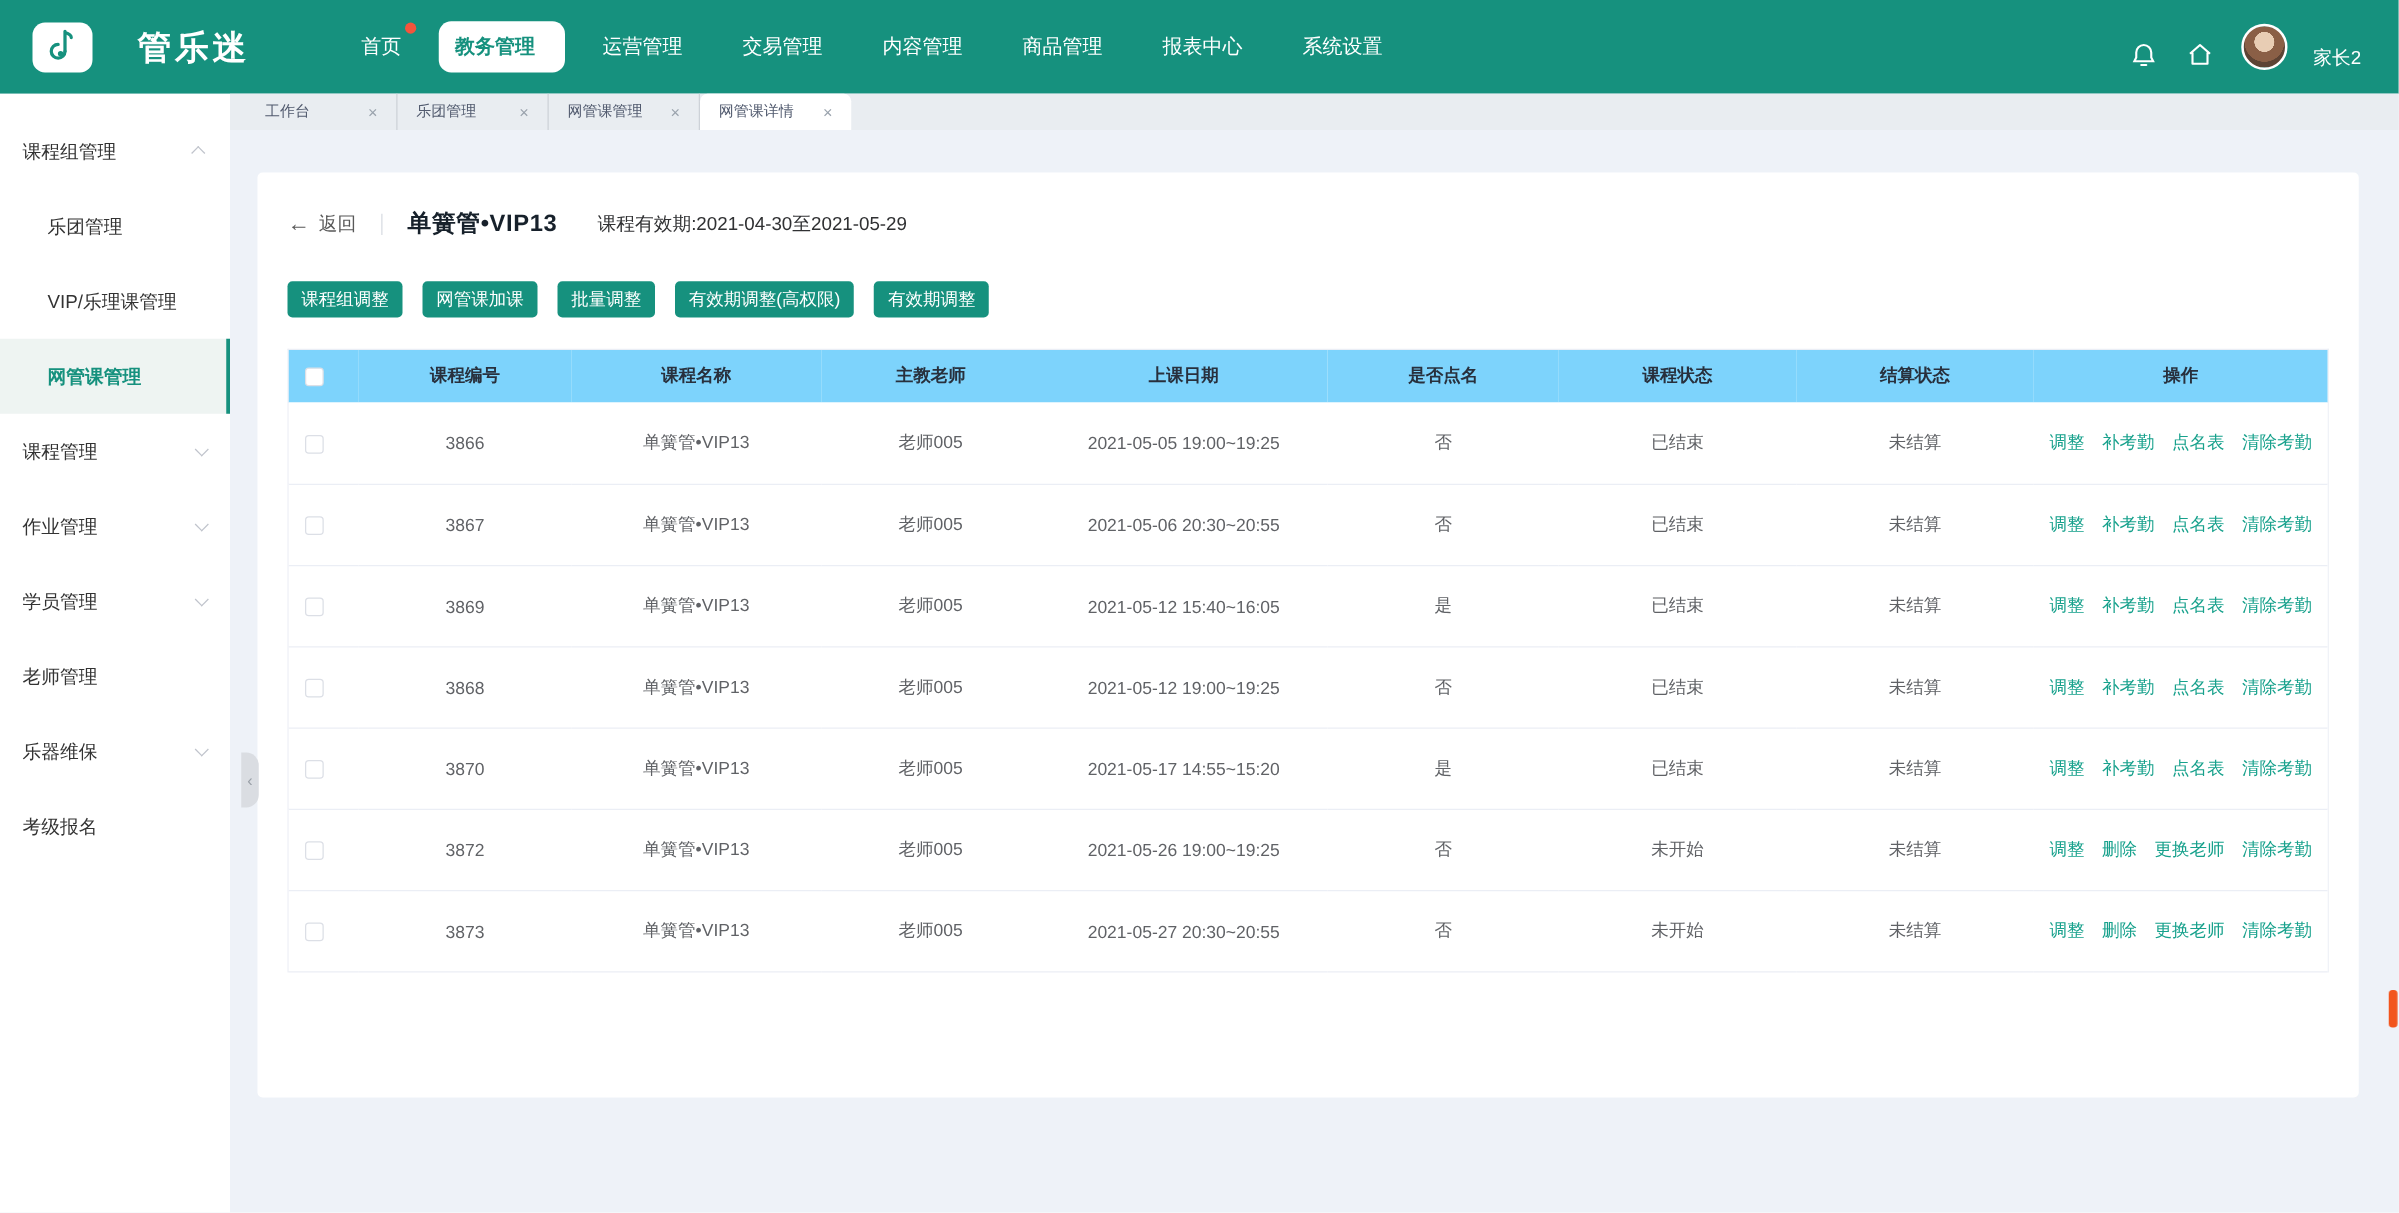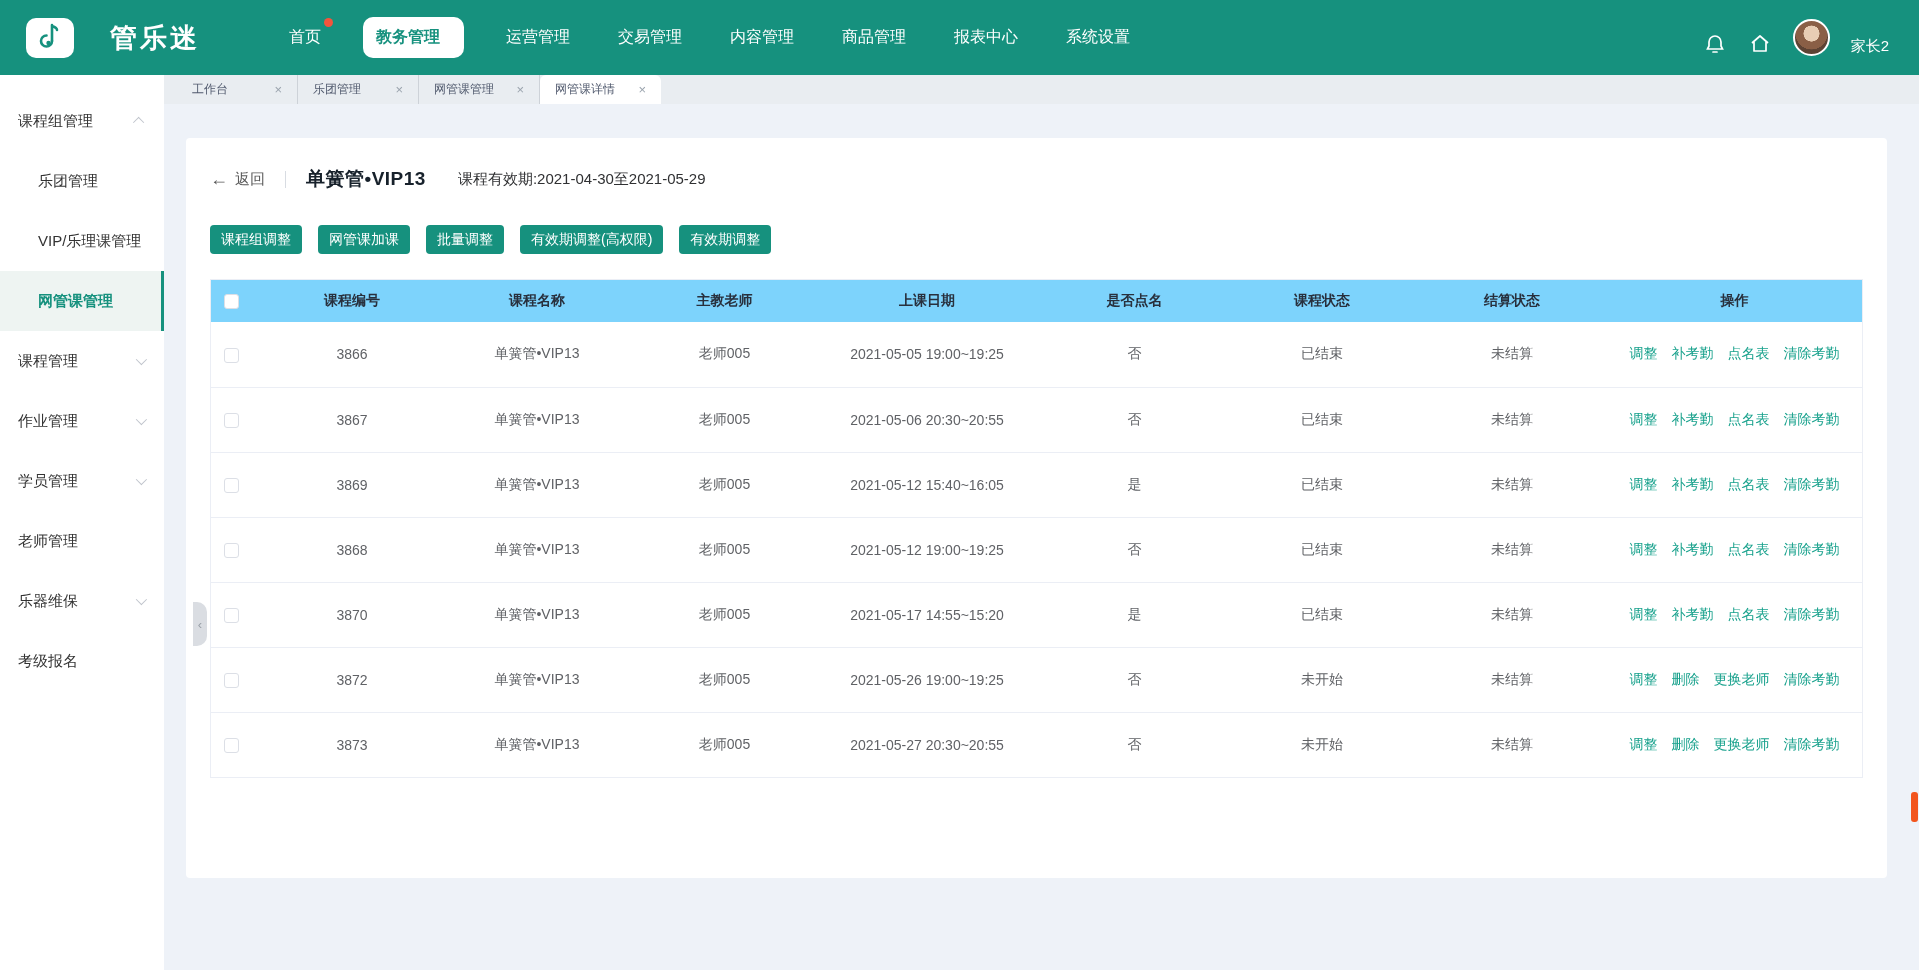--- a/index.html
+++ b/index.html
@@ -6,30 +6,30 @@
   html,body { width:1919px; height:970px; overflow:hidden; }
   body { font-family:"Liberation Sans","DejaVu Sans",sans-serif; color:#606266; background:#EEF2F8; }
 
   
   .app { display:flex; flex-direction:column; height:100%; }
   header { height:75px; background:#16917E; display:flex; align-items:center; padding:0 30px 0 26px; flex-shrink:0; color:#fff;gap:23px; }
   .logo-box { width:48px; height:40px; background:#fff; border-radius:10px; display:flex; align-items:center; justify-content:center; flex-shrink:0; cursor:pointer; }
   .logo-text { font-size:27px; font-weight:700; margin-left:13px; letter-spacing:3px; }
   nav { display:flex; margin-left:42px; }
   .nav-item { font-size:16px; padding:10px 24px; position:relative; cursor:pointer; white-space:nowrap; }
-  .nav-item.active { background:#fff; color:#16917E; border-radius:10px; font-weight:700; margin:0 18px;padding-left:13px; }
+  .nav-item.active { background:#fff; color:#16917E; border-radius:10px; font-weight:700; margin:0 6px;padding-left:13px; }
   .nav-badge { position:absolute; top:1px; right:12px; width:9px; height:9px; border-radius:50%; background:#F4543C; }
   .header-right { margin-left:auto; display:flex; align-items:flex-end; gap:21px; }
   .hicon { width:24px; height:24px; cursor:pointer; display:flex; }
   .avatar { width:37px; height:37px; border-radius:50%; border:2px solid #fff; background:radial-gradient(circle at 50% 38%, #e8cdb4 0 30%, #8a5f46 31% 60%, #5d4334 61%); cursor:pointer; }
   .username { font-size:15px; cursor:pointer; }
 
   
   .body { flex:1; display:flex; min-height:0; position:relative; }
-  aside { width:164px; background:#fff; flex-shrink:0; padding-top:16px; position:relative; z-index:2; }
+  aside { width:184px; background:#fff; flex-shrink:0; padding-top:16px; position:relative; z-index:2; }
   .menu-item { height:60px; display:flex; align-items:center; padding:0 20px 0 18px; font-size:15px; color:#333; cursor:pointer; }
   .menu-item .chev { margin-left:auto; }
   .menu-sub { padding-left:38px; }
   .menu-sub.active { background:#EEF4F2; border-right:3px solid #16917E; color:#16917E; font-weight:700; }
   .chev { width:8px; height:8px; border-right:1.6px solid #C0C4CC; border-bottom:1.6px solid #C0C4CC; display:inline-block; }
   .chev.down { transform:rotate(45deg) translateY(-2px); }
   .chev.up { transform:rotate(-135deg) translateY(-2px); }
   .collapse-handle { position:absolute; left:193px; top:527px; width:14px; height:44px; background:#DADDE2; border-radius:0 10px 10px 0; display:flex; align-items:center; justify-content:center; color:#9AA0A8; font-size:13px; cursor:pointer; z-index:3; }
 
   

